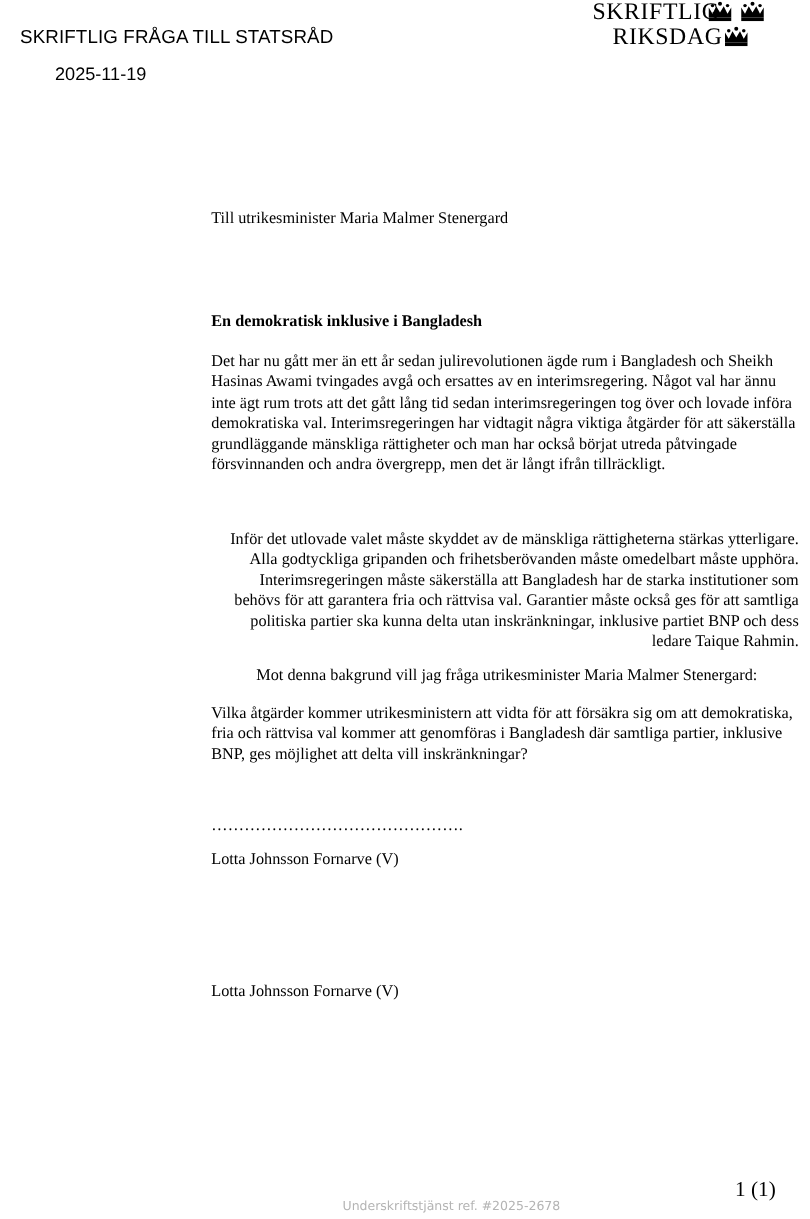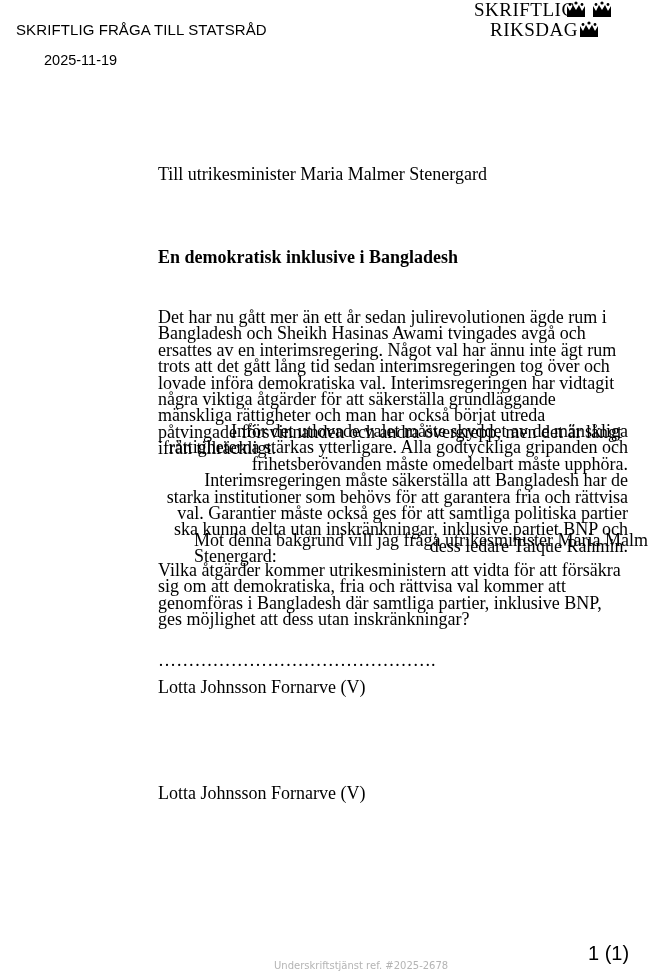--- a/index.html
+++ b/index.html
@@ -3,32 +3,32 @@
   <meta charset="utf-8">
   <style>
     html, body { margin: 0; padding: 0; background: #ffffff; }
     body { width: 648px; height: 975px; position: relative; overflow: hidden; color: #000; }
     .hdr-type { position: absolute; left: 16px; top: 21px; font-family: "Liberation Sans", sans-serif; font-size: 15px; letter-spacing: 0.1px; }
     .hdr-date { position: absolute; left: 16px; top: 52px; font-family: Liberation Sans, sans-serif; font-size: 14.5px; margin-left: 28px; }
     .logo { position: absolute; left: 474px; top: 0px; width: 160px; height: 40px; }
     .logo-line1 { position: absolute; left: 0px; top: 0px; font-family: "Liberation Serif", serif; font-size: 19px; letter-spacing: 0.5px; line-height: 19px; }
     .logo-line2 { position: absolute; left: 16px; top: 20px; font-family: "Liberation Serif", serif; font-size: 19px; letter-spacing: 0.5px; line-height: 19px; text-align: center; }
     .crown { position: absolute; width: 20px; height: 16px; }
-    .doc { position: absolute; left: 158px; font-family: "Liberation Serif", serif; font-size: 18px; line-height: 16.4px; }
+    .doc { position: absolute; left: 169px; font-family: "Liberation Serif", serif; font-size: 13px; line-height: 16.4px; }
     .recipient { top: 166px; }
     .title { top: 249px; font-weight: bold; }
     .para { width: 470px; }
-    .p1 { top: 281px; margin-top: 28px; }
+    .p1 { top: 281px; }
     .p2 { top: 423px; text-align: right; }
     .p3 { top: 532px; margin-left: 36px; }
     .p4 { top: 562px; }
     .dots { top: 652px; letter-spacing: 0.2px; }
     .sig1 { top: 679px; }
     .sig2 { top: 785px; }
-    .pagenum { position: absolute; left: 588px; top: 942px; font-family: Liberation Sans, sans-serif; font-size: 20px; }
+    .pagenum { position: absolute; left: 588px; top: 942px; font-family: Liberation Serif, serif; font-size: 17px; }
     .ref { position: absolute; left: 246px; top: 960px; font-family: "DejaVu Sans", sans-serif; font-size: 10px; color: #b4b4b4; margin-left: 28px; }
   </style>
 </head>
 <body>
 
 <div class="hdr-type">SKRIFTLIG FRÅGA TILL STATSRÅD</div>
 <div class="hdr-date">2025-11-19</div>
 
 <div class="logo">
   <span class="logo-line1">SKRIFTLIG</span>
@@ -54,19 +54,19 @@
       <circle cx="4" cy="3.5" r="1.4" fill="#000"></circle>
       <circle cx="16" cy="3.5" r="1.4" fill="#000"></circle>
   </svg>
 </div>
 
 <div class="doc recipient">Till utrikesminister Maria Malmer Stenergard</div>
 <div class="doc title">En demokratisk inklusive i Bangladesh</div>
 <div class="doc para p1">Det har nu gått mer än ett år sedan julirevolutionen ägde rum i Bangladesh och Sheikh Hasinas Awami tvingades avgå och ersattes av en interimsregering. Något val har ännu inte ägt rum trots att det gått lång tid sedan interimsregeringen tog över och lovade införa demokratiska val. Interimsregeringen har vidtagit några viktiga åtgärder för att säkerställa grundläggande mänskliga rättigheter och man har också börjat utreda påtvingade försvinnanden och andra övergrepp, men det är långt ifrån tillräckligt.</div>
 <div class="doc para p2">Inför det utlovade valet måste skyddet av de mänskliga rättigheterna stärkas ytterligare. Alla godtyckliga gripanden och frihetsberövanden måste omedelbart måste upphöra. Interimsregeringen måste säkerställa att Bangladesh har de starka institutioner som behövs för att garantera fria och rättvisa val. Garantier måste också ges för att samtliga politiska partier ska kunna delta utan inskränkningar, inklusive partiet BNP och dess ledare Taique Rahmin.</div>
 <div class="doc para p3">Mot denna bakgrund vill jag fråga utrikesminister Maria Malmer Stenergard:</div>
-<div class="doc para p4">Vilka åtgärder kommer utrikesministern att vidta för att försäkra sig om att demokratiska, fria och rättvisa val kommer att genomföras i Bangladesh där samtliga partier, inklusive BNP, ges möjlighet att dess utan inskränkningar?</div>
+<div class="doc para p4">Vilka åtgärder kommer utrikesministern att vidta för att försäkra sig om att demokratiska, fria och rättvisa val kommer att genomföras i Bangladesh där samtliga partier, inklusive BNP, ges möjlighet att delta vill inskränkningar?</div>
 <div class="doc dots">……………………………………….</div>
 <div class="doc sig1">Lotta Johnsson Fornarve (V)</div>
 <div class="doc sig2">Lotta Johnsson Fornarve (V)</div>
 
 <div class="pagenum">1 (1)</div>
 <div class="ref">Underskriftstjänst ref. #2025-2678</div>
 
 </body></html>

